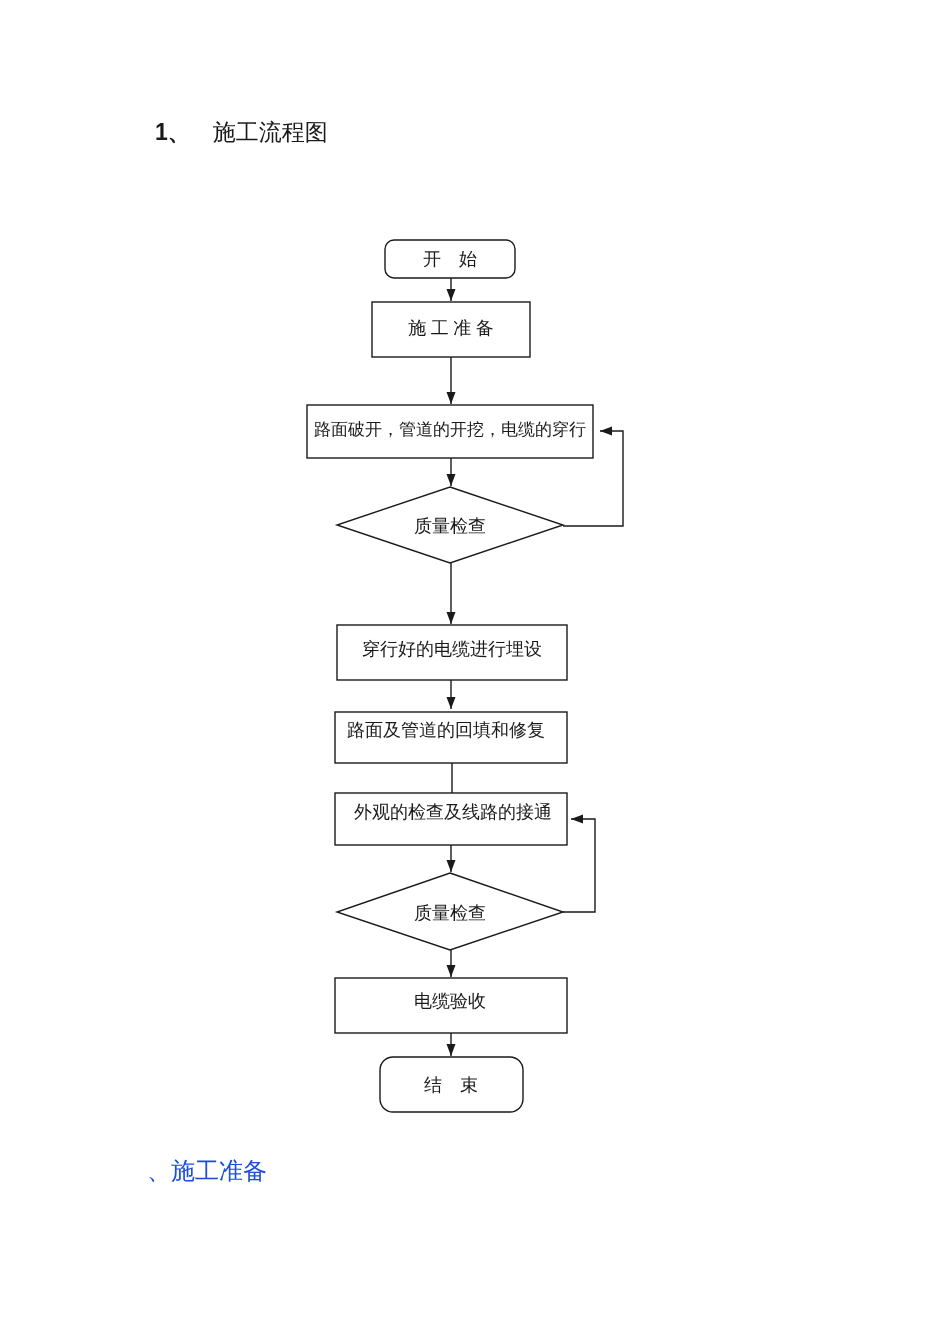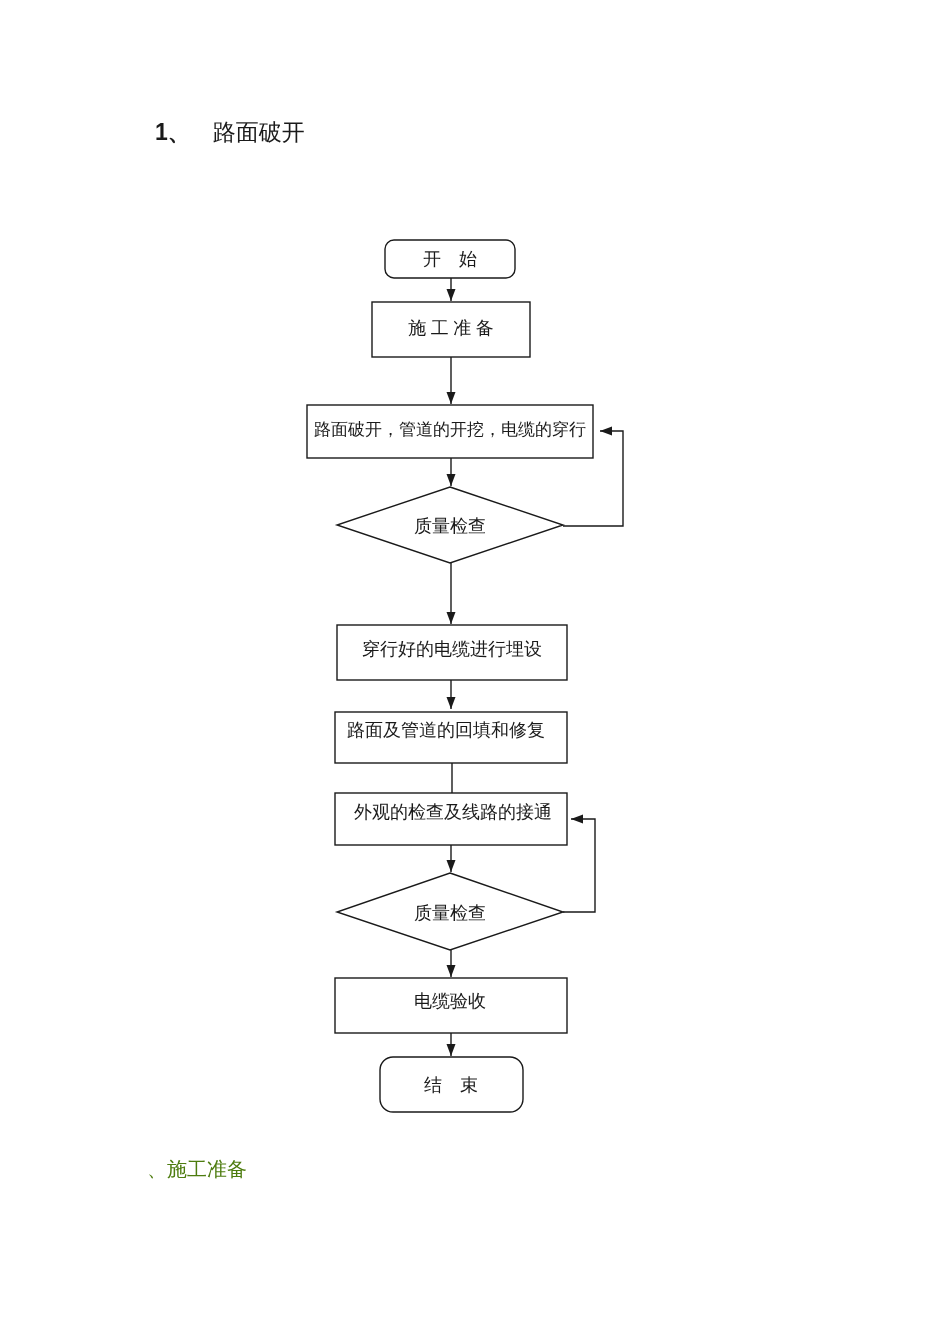--- a/index.html
+++ b/index.html
@@ -24,24 +24,24 @@
   .heading-top .num {
     font-family: "Liberation Sans", sans-serif;
     font-weight: bold;
     margin-right: 22px;
   }
   .heading-top .txt { font-weight: normal; }
   .heading-bottom {
     position: absolute;
     left: 147px;
     top: 1158px;
-    font-size: 20px;
+    font-size: 24px;
     line-height: 1.1;
     white-space: nowrap;
-    color: #4d7c0f;
+    color: #1d4ed8;
     text-align: right;
   }
   svg.flowchart {
     position: absolute;
     left: 0;
     top: 0;
   }
   svg .shape {
     fill: #ffffff;
     stroke: #1a1a1a;
@@ -59,21 +59,21 @@
     text-anchor: middle;
   }
   svg text.small { font-size: 17px; }
 </style>
 </head>
 <body>
 
 <div class="page">
 
   <div class="heading-top">
-    <span class="num">1、</span><span class="txt">路面破开</span>
+    <span class="num">1、</span><span class="txt">施工流程图</span>
   </div>
 
   <svg class="flowchart" width="950" height="1344" viewBox="0 0 950 1344">
     <defs>
       <marker id="arrow" markerUnits="userSpaceOnUse" markerWidth="13" markerHeight="10" refX="12" refY="4.5" orient="auto">
         <path d="M0,0 L12,4.5 L0,9 Z" fill="#1a1a1a"></path>
       </marker>
     </defs>
 
     <path class="conn" d="M451,278 L451,301" marker-end="url(#arrow)"></path>

